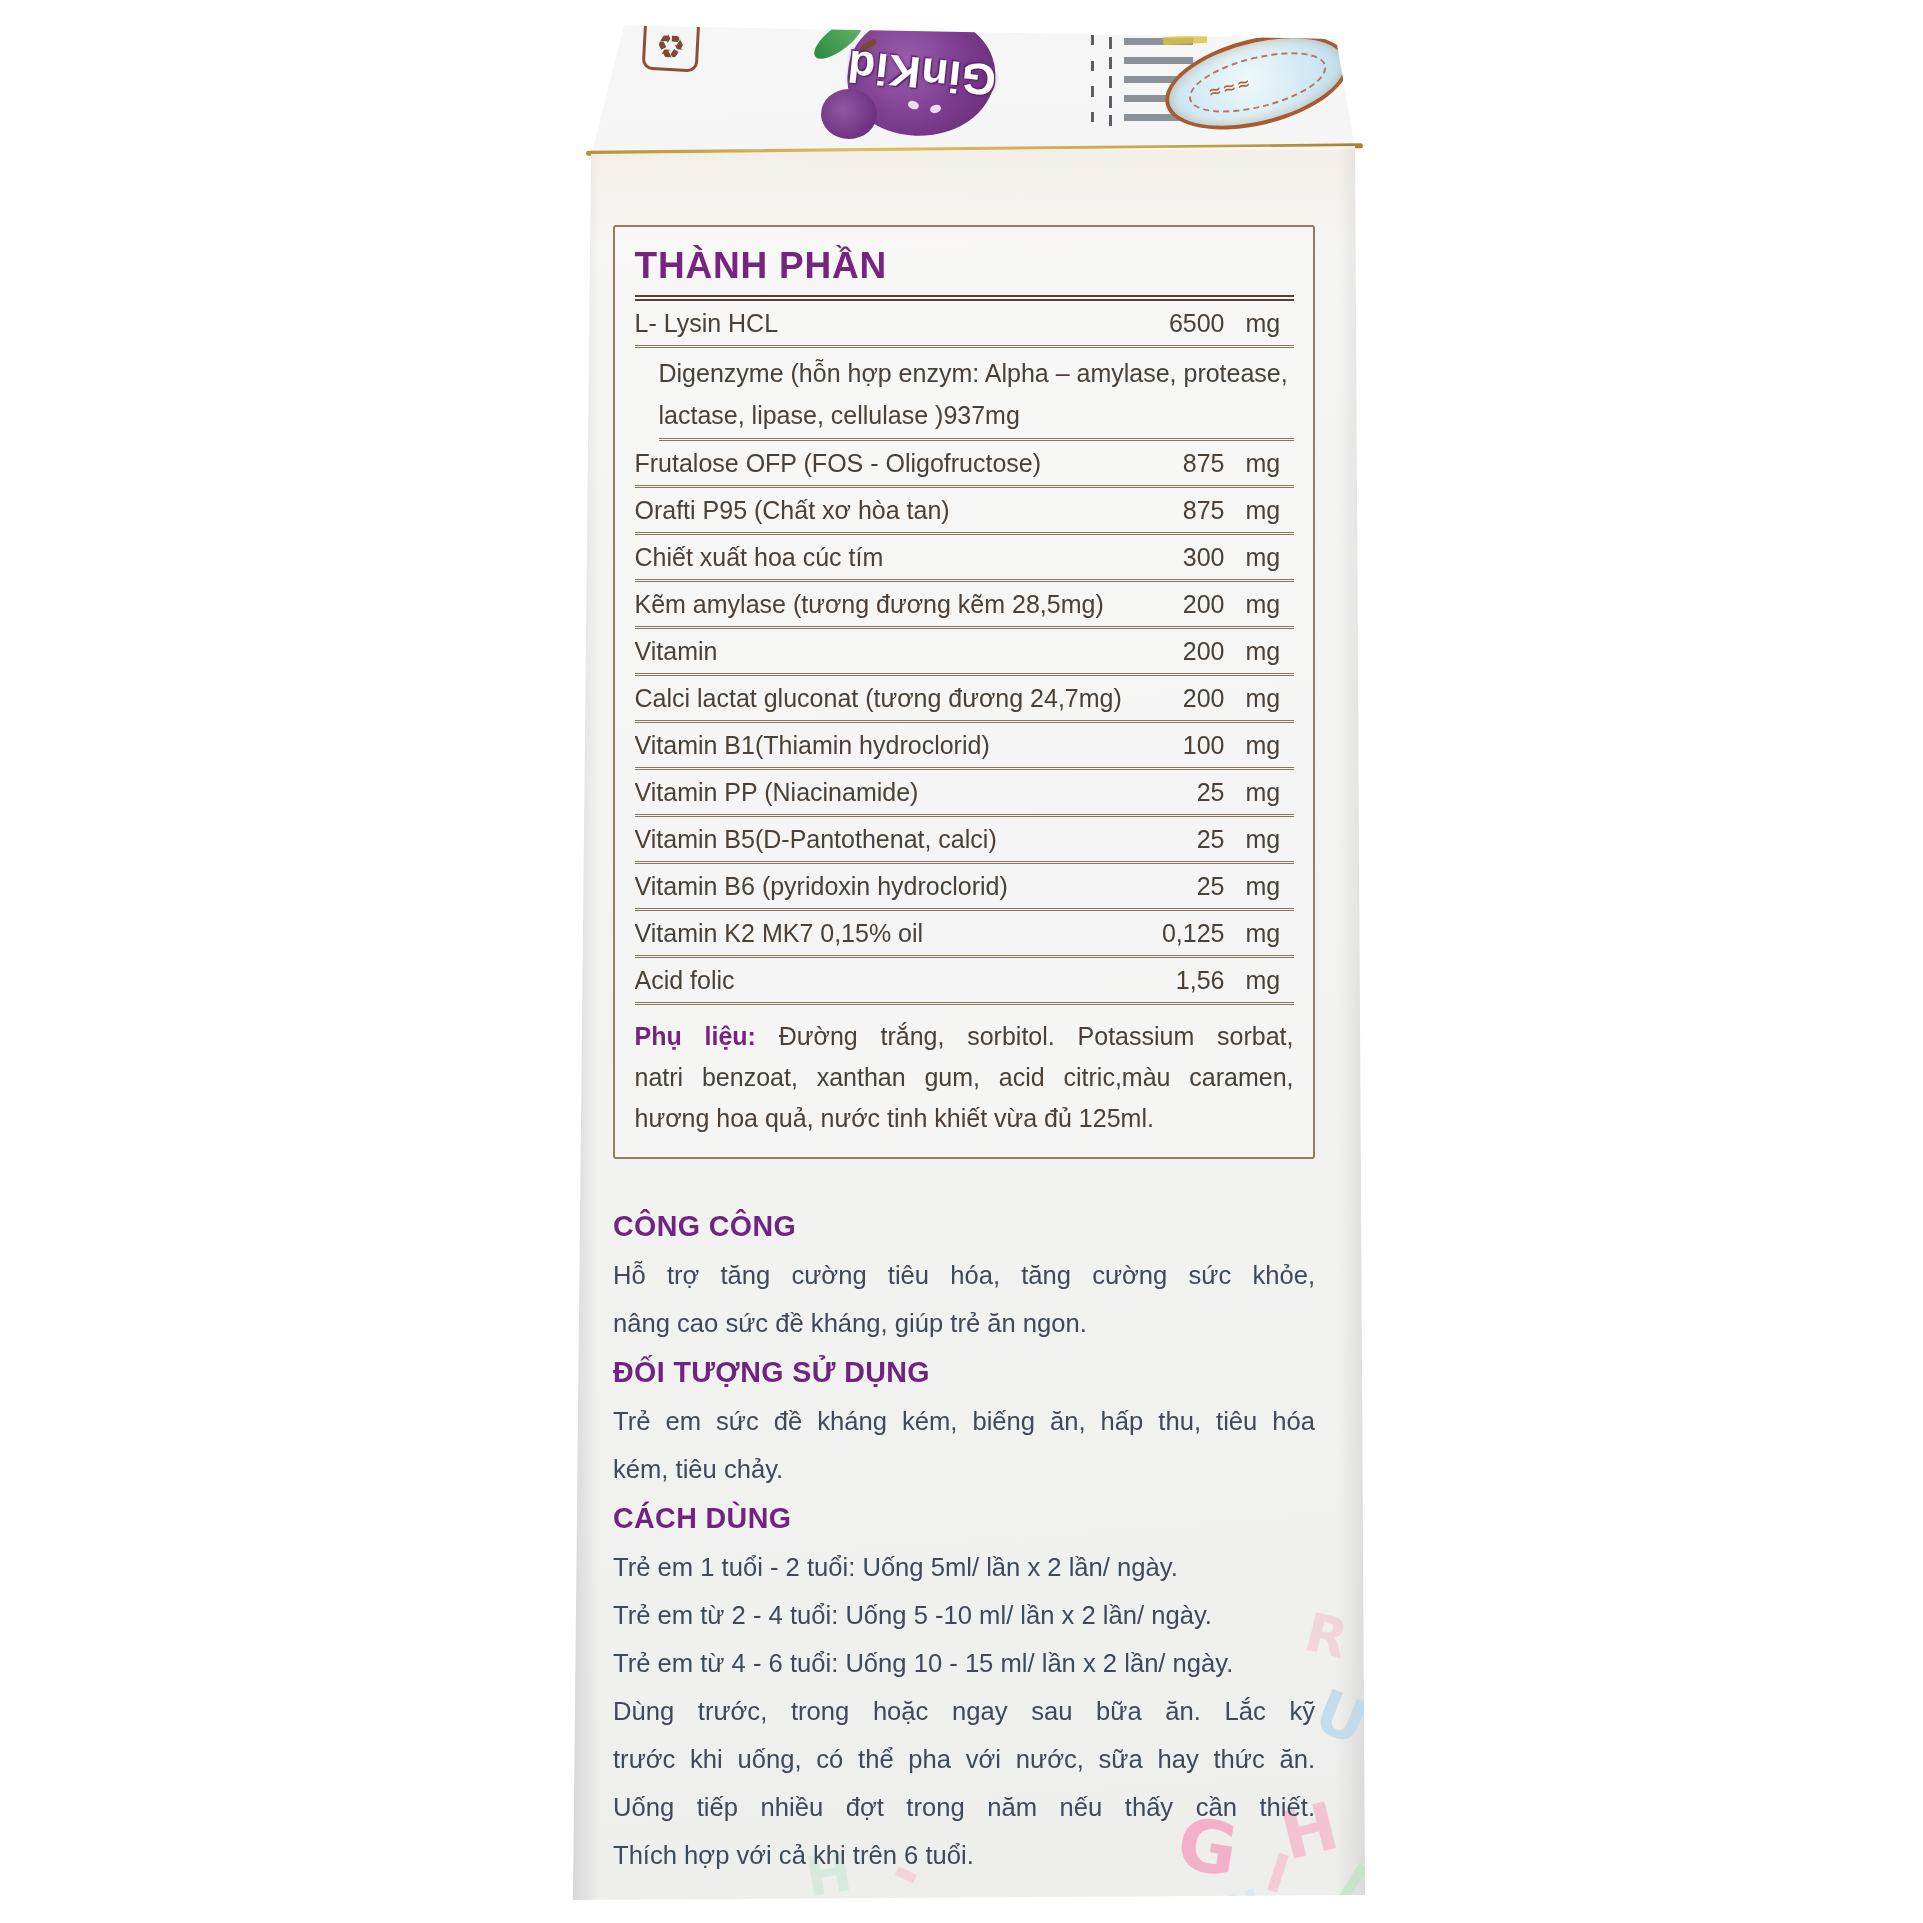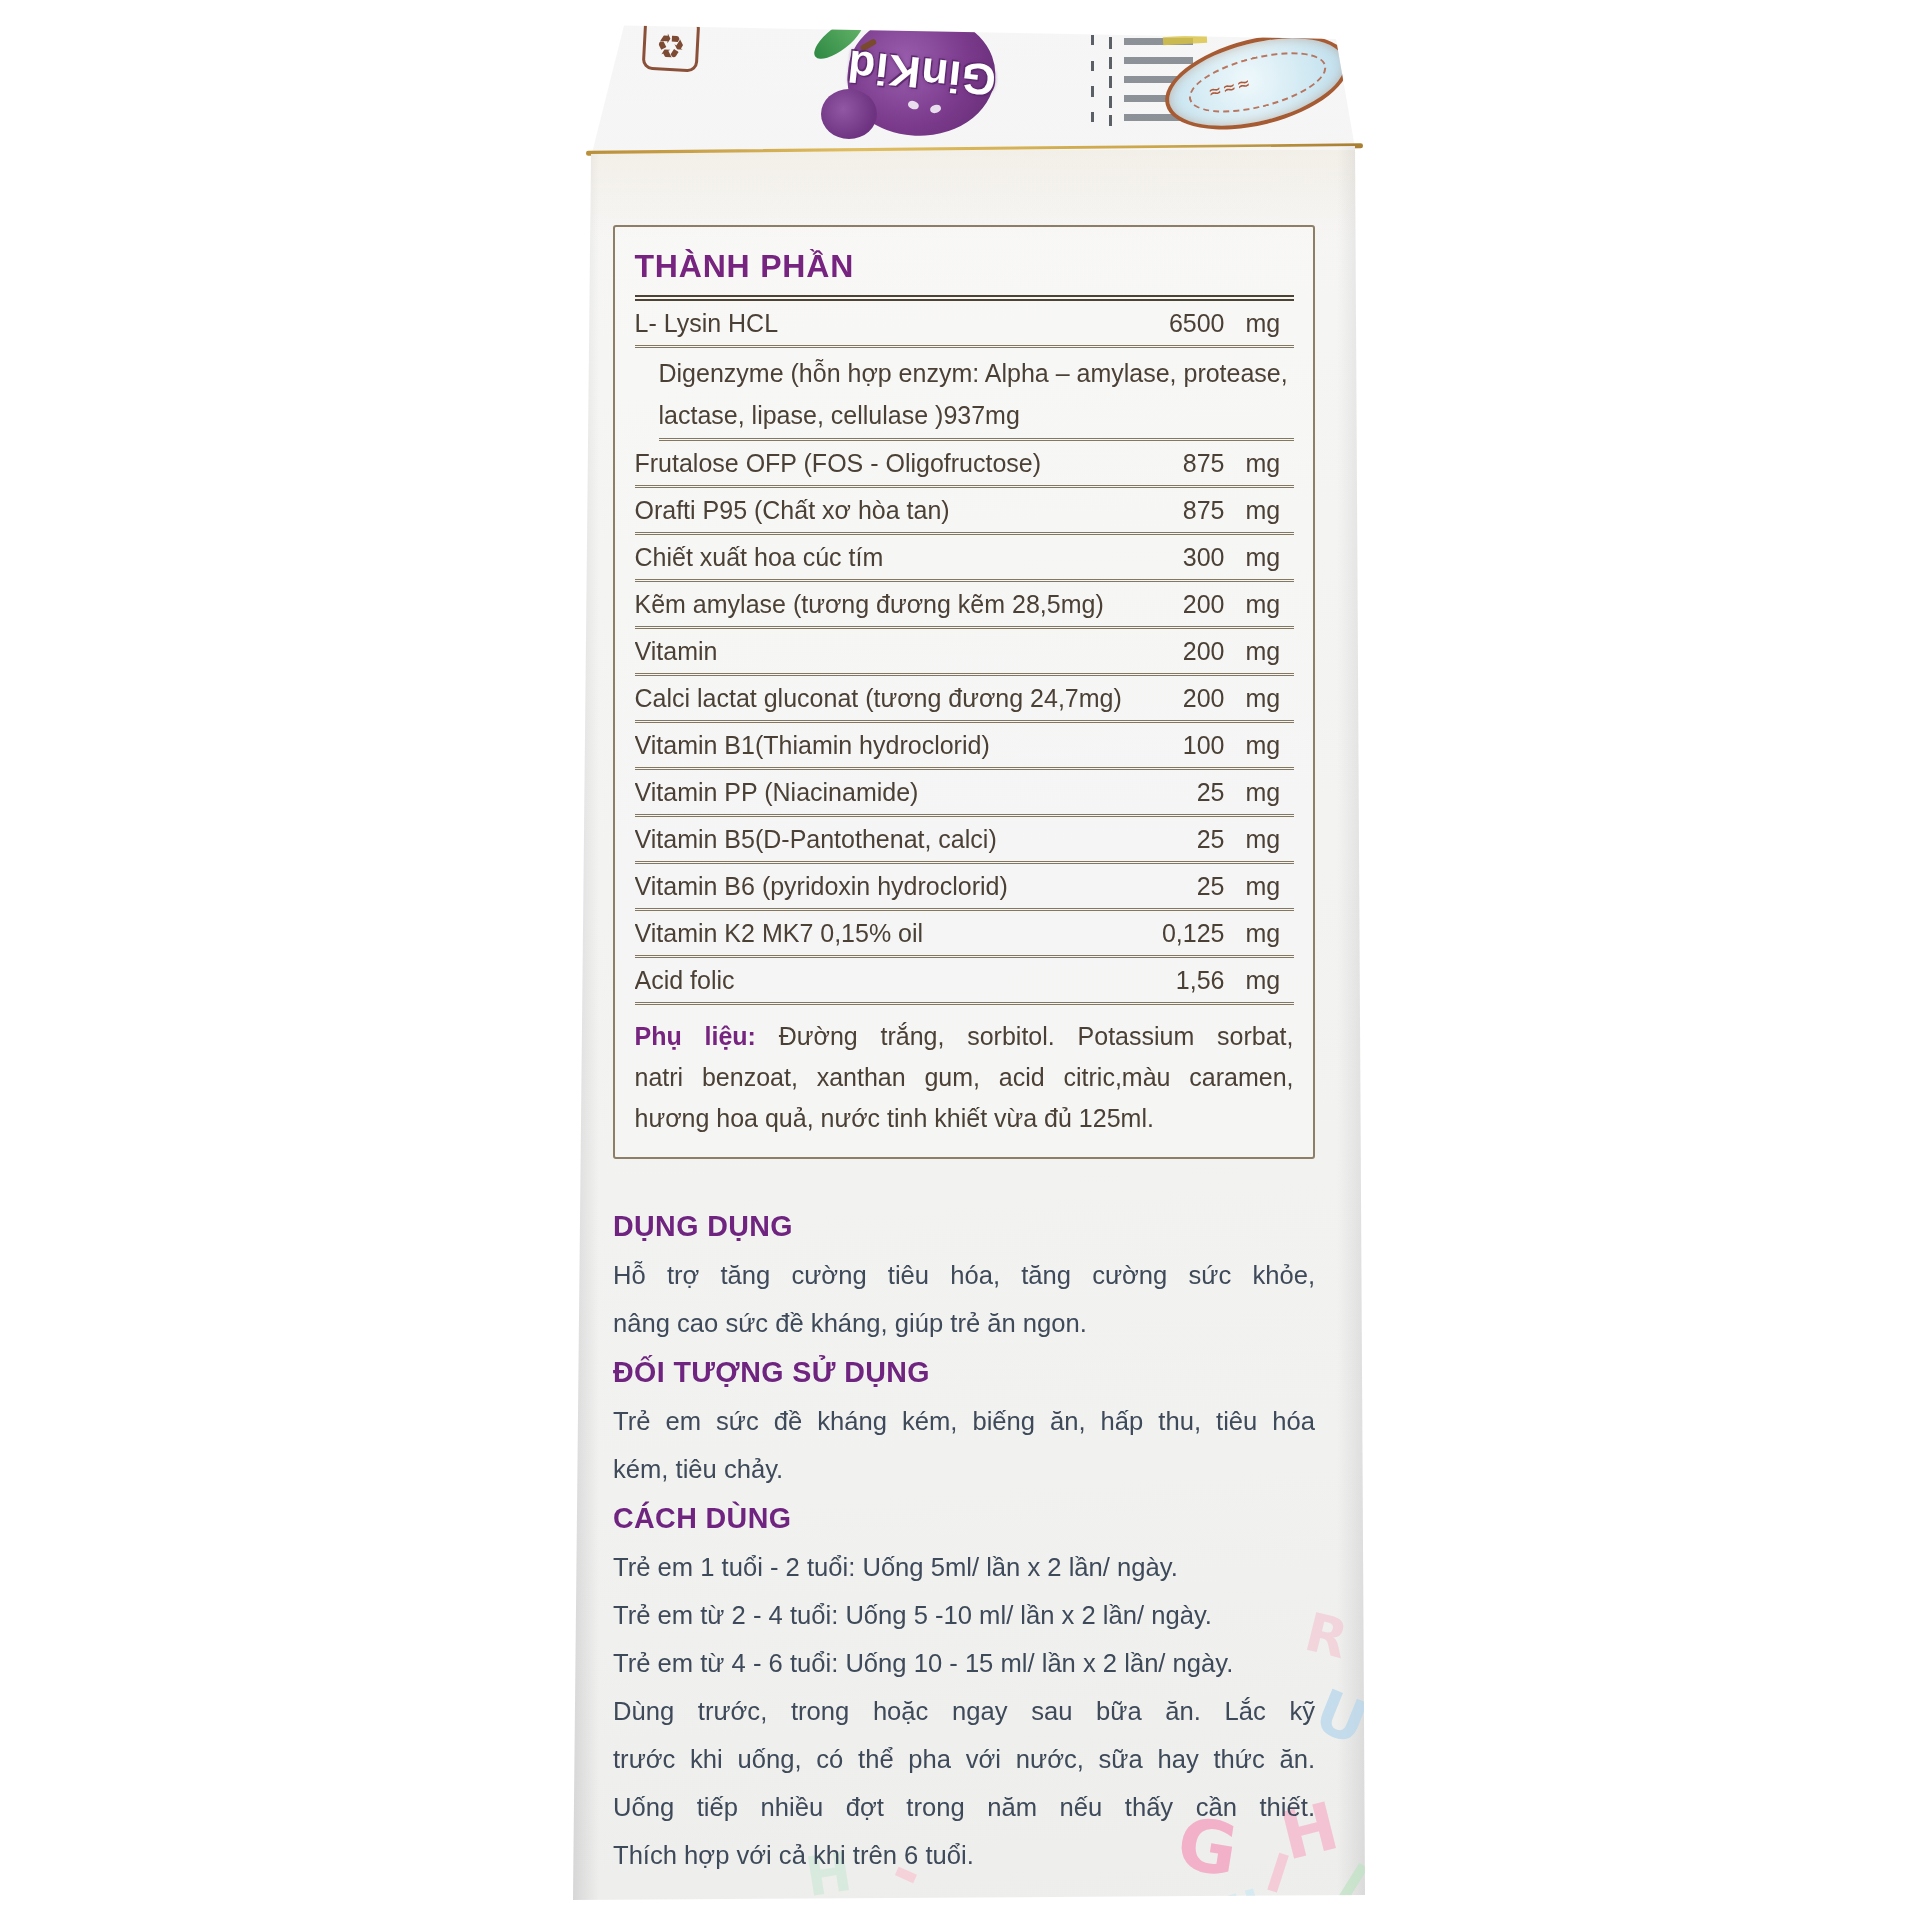--- a/index.html
+++ b/index.html
@@ -58,21 +58,21 @@
         background:linear-gradient(90deg,rgba(90,90,95,.16),rgba(90,90,95,0));}
   .shade-right{position:absolute;left:1337px;top:146px;width:30px;height:1751px;
         background:linear-gradient(270deg,rgba(90,90,95,.14),rgba(90,90,95,0));}
   .face-warm{position:absolute;left:591px;top:150px;width:767px;height:90px;
         background:linear-gradient(180deg,rgba(214,190,140,.12),rgba(214,190,140,0));}
 
   
   .panel{position:absolute;left:613px;top:225px;width:702px;box-sizing:border-box;
          border:2.3px solid #8d7f66;border-radius:3px;padding:10.5px 19.5px 18px 19.5px;
          background:rgba(255,255,255,.22);z-index:2;}
-  .p-title{font-size:32px;font-weight:bold;color:#76247f;letter-spacing:0.8px;height:56px;line-height:56px;}
+  .p-title{font-size:37px;font-weight:bold;color:#76247f;letter-spacing:0.8px;height:56px;line-height:56px;}
   .p-rule{border-top:6.8px double #4d4335;margin:1.5px 0 0 0;}
   .irow{display:flex;align-items:center;height:47px;box-sizing:border-box;
         font-size:25px;color:#4b4035;}
   .sep{border-bottom:3.8px double #83775f;}
   .irow .nm{flex:1;white-space:nowrap;overflow:hidden;}
   .irow .val{text-align:right;min-width:90px;}
   .irow .unit{width:69px;text-align:left;padding-left:21px;box-sizing:border-box;}
   .irow2{height:93px;box-sizing:border-box;font-size:25px;color:#4b4035;margin-left:24px;}
   .irow2 .l1{height:45px;line-height:50px;white-space:nowrap;}
   .irow2 .l2{display:flex;align-items:center;height:44px;}
@@ -228,21 +228,21 @@
       </div>
 
       <div class="excip">
         <div class="xline jst"><span class="lbl">Phụ liệu:</span><span> Đường trắng, sorbitol. Potassium sorbat,</span></div>
         <div class="xline jst">natri benzoat, xanthan gum, acid citric,màu caramen,</div>
         <div class="xline">hương hoa quả, nước tinh khiết vừa đủ 125ml.</div>
       </div>
     </div>
 
     <div class="sections">
-      <div class="sec-h">DỤNG DỤNG</div>
+      <div class="sec-h">CÔNG CÔNG</div>
       <div class="bodyline jst">Hỗ trợ tăng cường tiêu hóa, tăng cường sức khỏe,</div>
       <div class="bodyline">nâng cao sức đề kháng, giúp trẻ ăn ngon.</div>
 
       <div class="sec-h">ĐỐI TƯỢNG SỬ DỤNG</div>
       <div class="bodyline jst">Trẻ em sức đề kháng kém, biếng ăn, hấp thu, tiêu hóa</div>
       <div class="bodyline">kém, tiêu chảy.</div>
 
       <div class="sec-h">CÁCH DÙNG</div>
       <div class="bodyline">Trẻ em 1 tuổi - 2 tuổi: Uống 5ml/ lần x 2 lần/ ngày.</div>
       <div class="bodyline">Trẻ em từ 2 - 4 tuổi: Uống 5 -10 ml/ lần x 2 lần/ ngày.</div>

